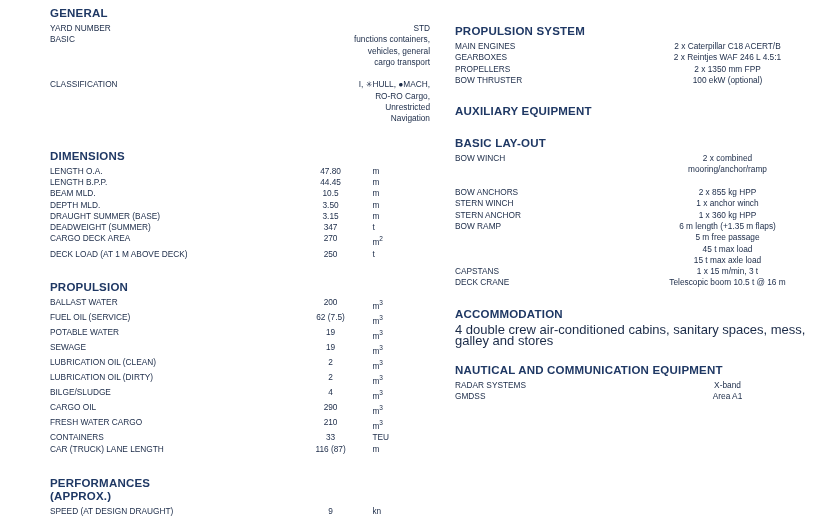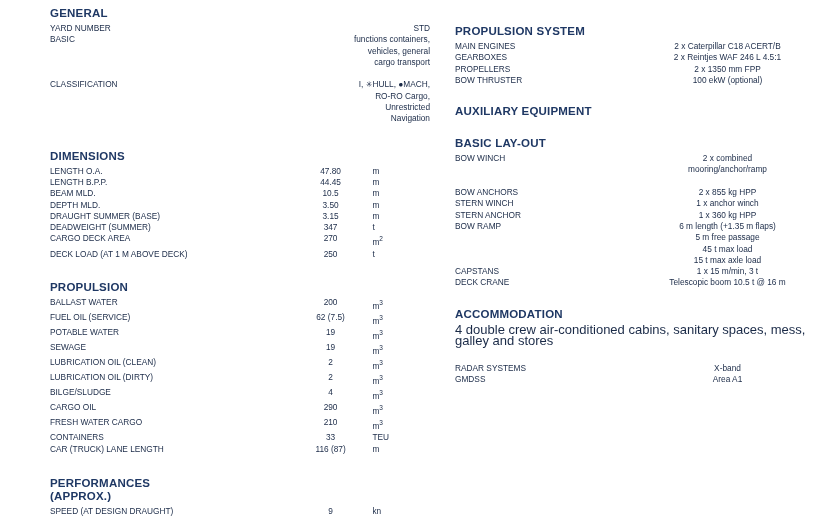--- a/index.html
+++ b/index.html
@@ -307,20 +307,21 @@
       </tbody>
         </table>
     </div>
 
     <div class="section" style="margin-top:18px;">
       <div class="sec-title">ACCOMMODATION</div>
       <div class="acc-text">4 double crew air-conditioned cabins, sanitary spaces, mess, galley and stores</div>
     </div>
 
     <div class="section" style="margin-top:16px;">
+      <div class="sec-title">NAUTICAL AND COMMUNICATION EQUIPMENT</div>
       <table class="spec">
         <tbody>
             <tr>
           <td class="lbl">RADAR SYSTEMS</td>
           <td class="val">X-band</td>
         </tr>
         <tr>
           <td class="lbl">GMDSS</td>
           <td class="val">Area A1</td>
         </tr>

